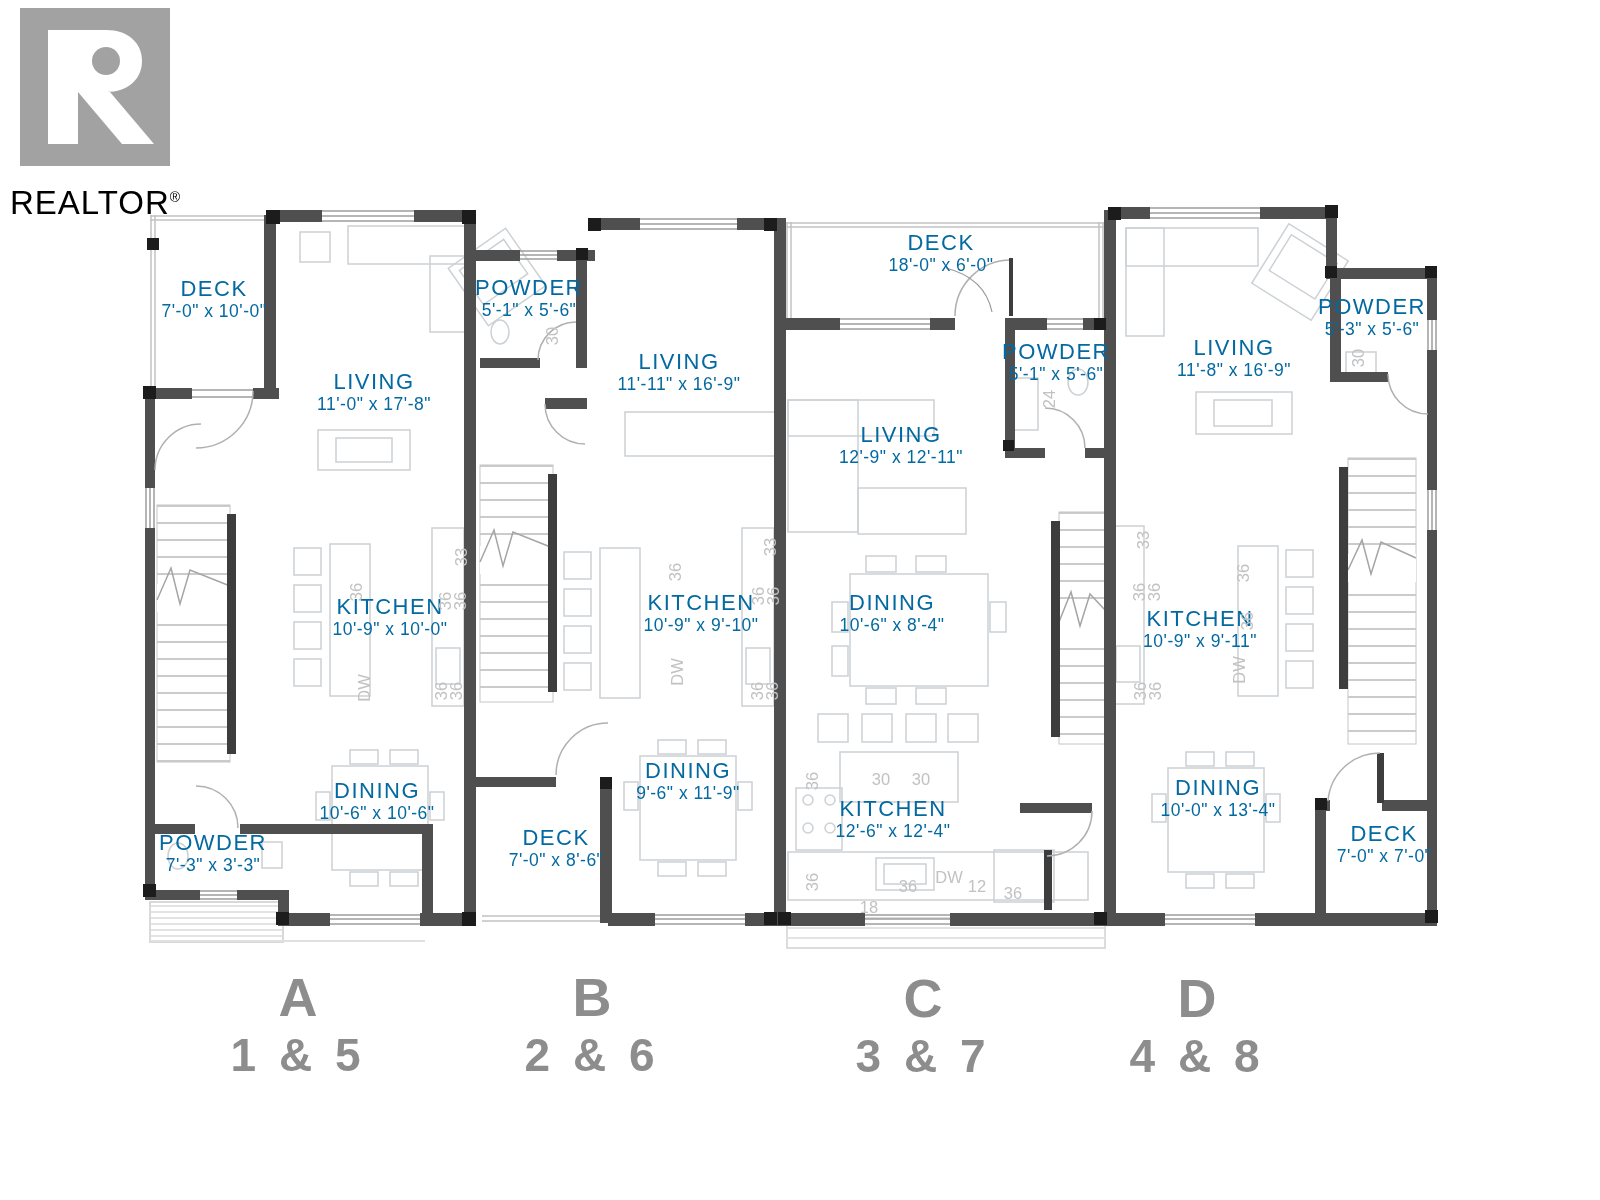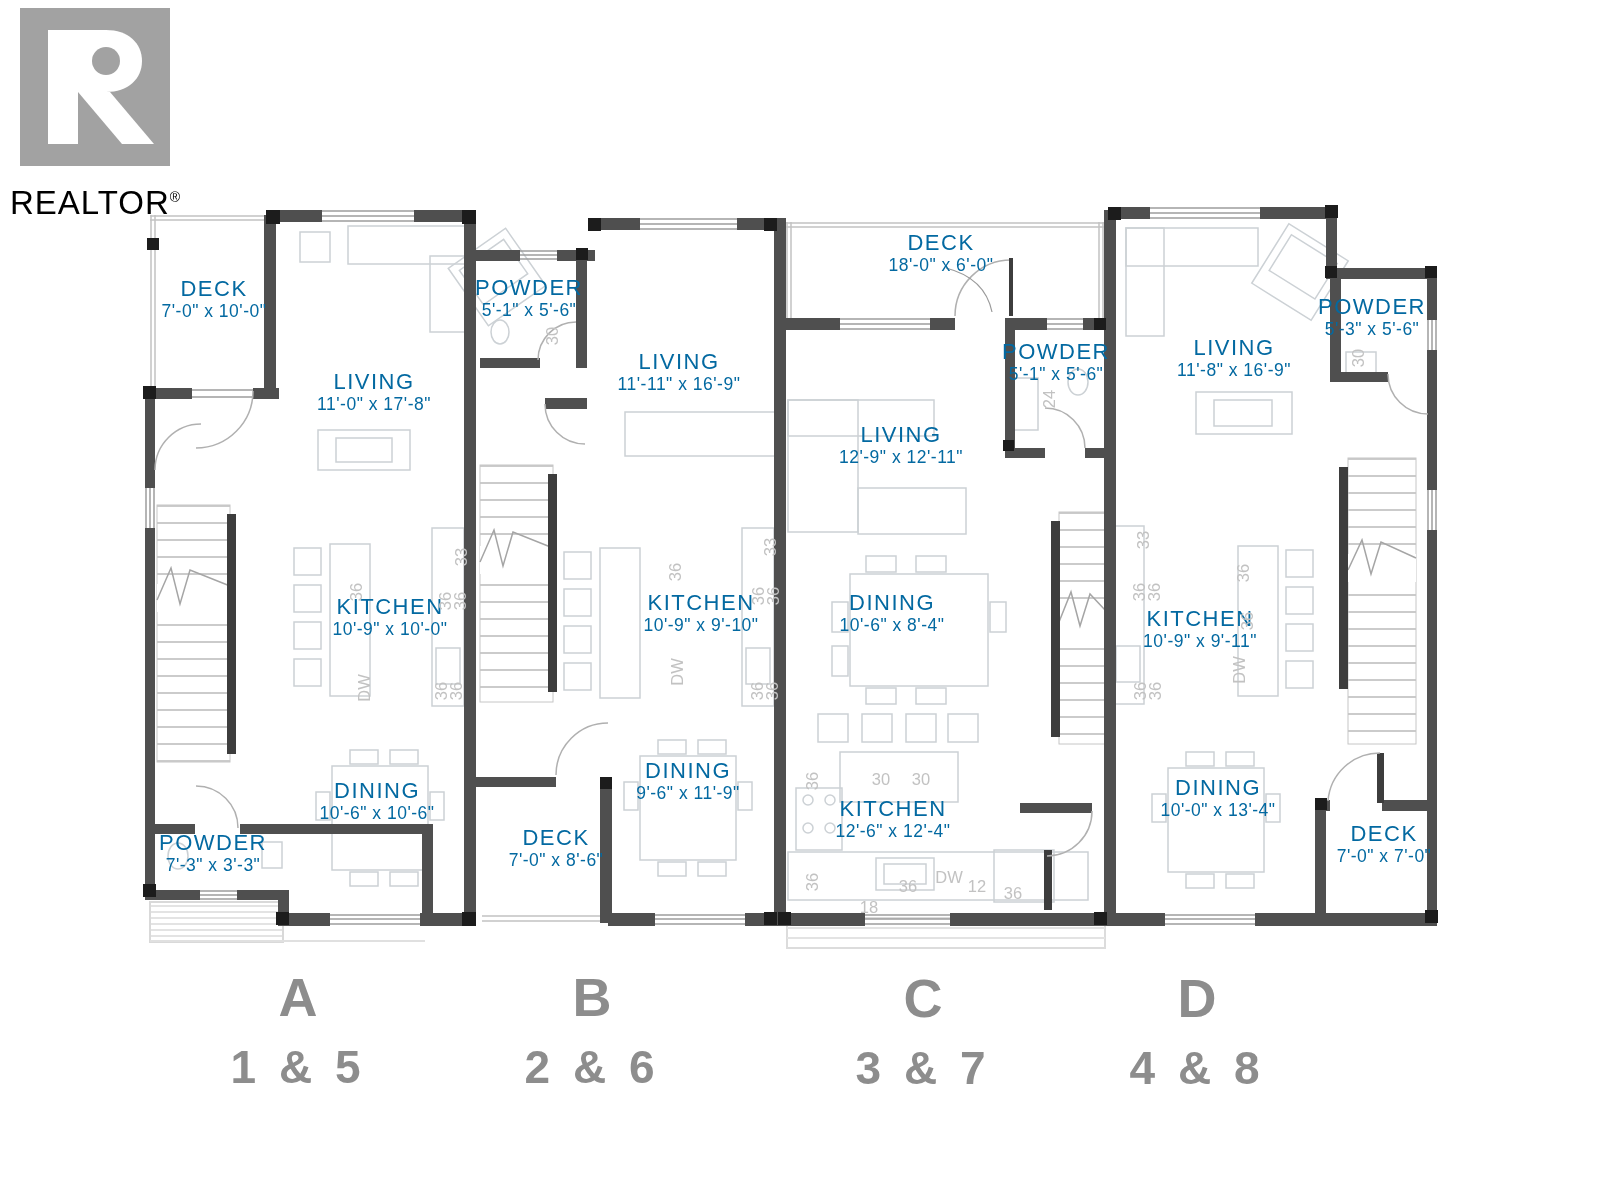--- a/index.html
+++ b/index.html
@@ -6,21 +6,21 @@
   body{width:1600px;height:1200px;font-family:"Liberation Sans",sans-serif;}
   .stage{position:relative;width:1600px;height:1200px;background:#fff;overflow:hidden;}
   .plan-svg{position:absolute;left:0;top:0;}
   .room{position:absolute;transform:translate(-50%,-50%);text-align:center;color:#0369a1;line-height:1.12;white-space:nowrap;}
   .room .rname{display:block;font-size:22px;letter-spacing:1.5px;}
   .room .rdims{display:block;font-size:17.5px;letter-spacing:.5px;}
   .ann{position:absolute;color:#c2c2c2;font-size:16.5px;transform:translate(-50%,-50%);white-space:nowrap;}
   .ann.v{transform:translate(-50%,-50%) rotate(-90deg);}
   .unit-label{position:absolute;transform:translateX(-50%);text-align:center;color:#8d8d8d;font-weight:bold;}
   .unit-letter{display:block;font-size:54px;line-height:1;}
-  .unit-nums{display:block;font-size:46px;line-height:1;margin-top:20px;letter-spacing:5px;white-space:nowrap;}
+  .unit-nums{display:block;font-size:46px;line-height:1;margin-top:8px;letter-spacing:5px;white-space:nowrap;}
   .logo{position:absolute;left:10px;top:8px;width:190px;}
   .logo-mark{margin-left:10px;}
   .logo-text{color:#000000;font-size:33px;letter-spacing:1px;margin-top:14px;}
   .logo-text sup{font-size:14px;}
 </style>
 </head>
 <body>
 
 <div class="stage">
 

